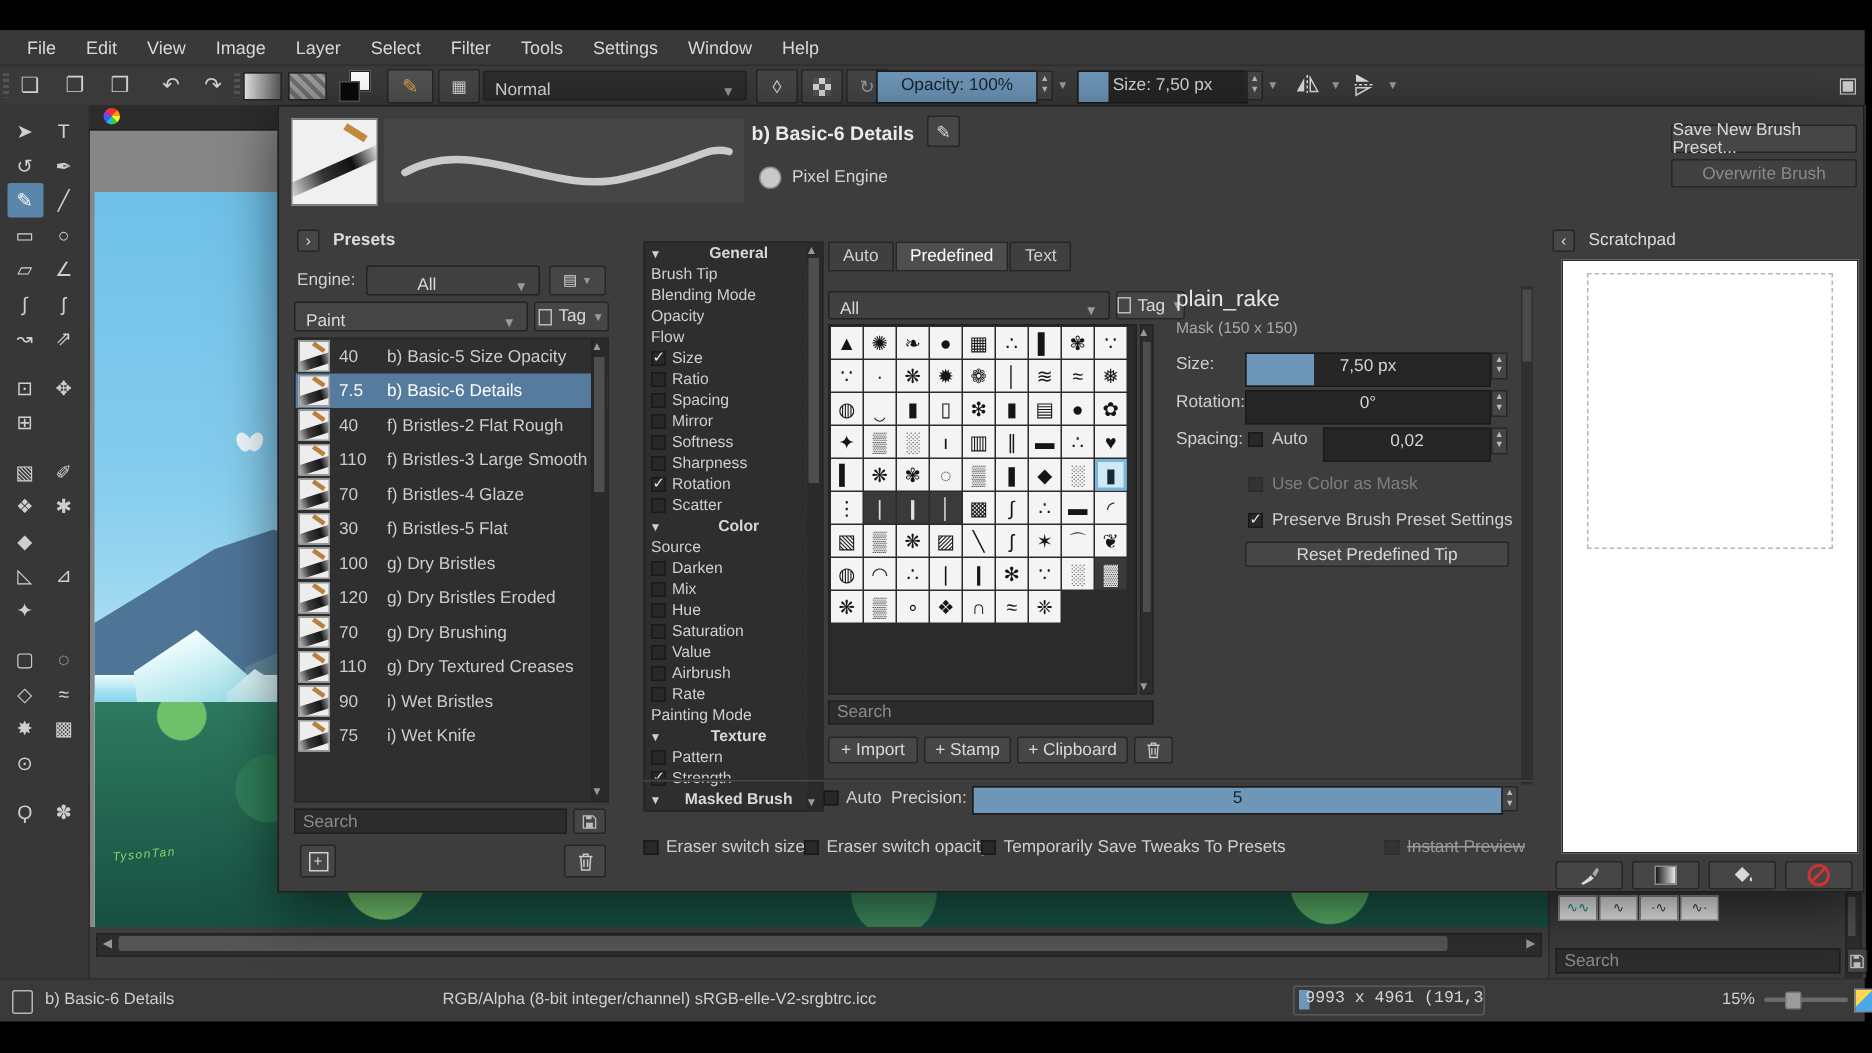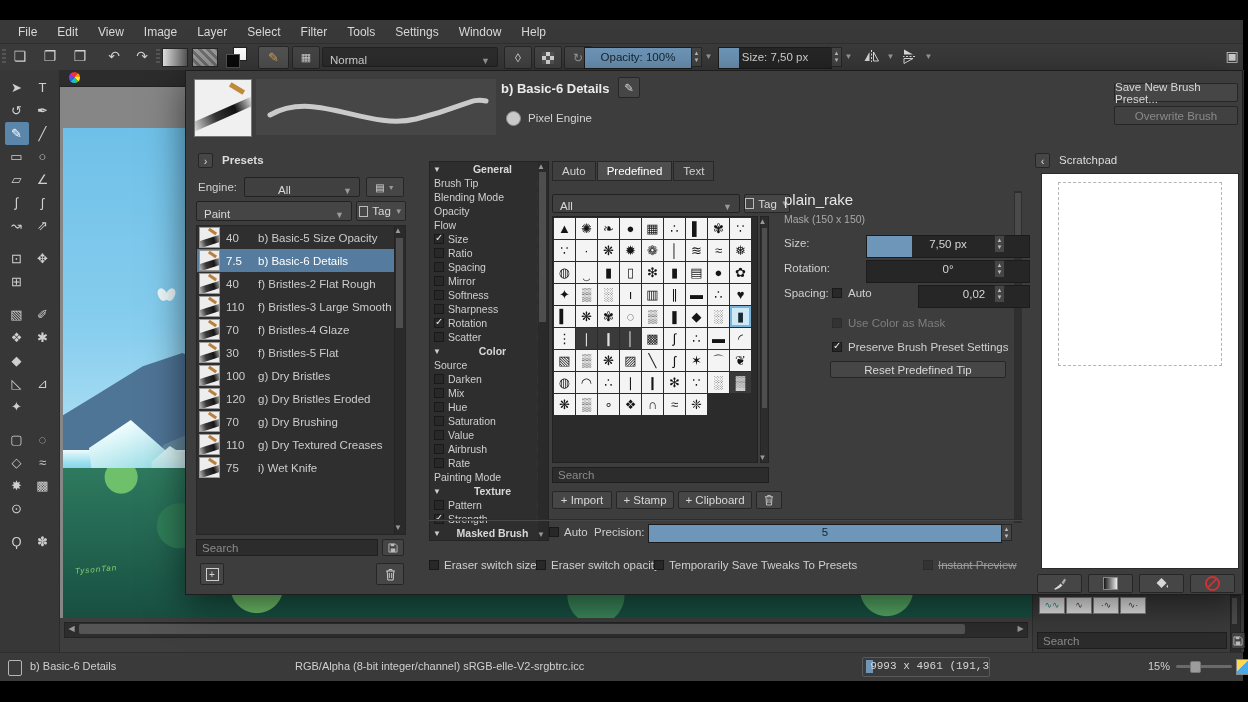--- a/index.html
+++ b/index.html
@@ -151,21 +151,21 @@
   .tip-sb{position:absolute;left:574px;top:145px;width:9px;height:247px;background:#2d2d2d;border:1px solid #242424;box-sizing:border-box;}
   .tip-sb .thumb{position:absolute;left:1px;top:11px;width:5px;height:180px;background:#4e4e4e;}
   .mid-sb{position:absolute;left:828px;top:120px;width:8px;height:332px;background:#2f2f2f;}
   .mid-sb .thumb{position:absolute;left:1px;top:2px;width:6px;height:48px;background:#4a4a4a;}
 
   
   .details{position:absolute;left:596px;top:120px;width:232px;height:300px;}
   .d-name{position:absolute;left:2px;top:0px;font-size:15px;color:#e6e6e6;}
   .d-sub{position:absolute;left:2px;top:22px;font-size:10.5px;color:#a9a9a9;}
   .d-lbl{position:absolute;font-size:11.5px;color:#cfcfcf;}
-  .fld{position:absolute;background:#262626;border:1px solid #1b1b1b;height:23px;box-sizing:border-box;overflow:hidden;margin-left:36px;}
+  .fld{position:absolute;background:#262626;border:1px solid #1b1b1b;height:23px;box-sizing:border-box;overflow:hidden;}
   .fld .fill{position:absolute;left:0;top:0;bottom:0;background:#6e96b8;}
   .fld .val{position:relative;display:block;text-align:center;font-size:11.5px;line-height:16px;color:#d5d5d5;}
   .d-dis{color:#7e7e7e;}
   .reset-btn{left:48px;top:170px;width:176px;height:17px;}
 
   
   .sep{position:absolute;left:243px;top:448px;width:594px;height:1px;background:#2c2c2c;border-bottom:1px solid #474747;}
   .prec-lbl{position:absolute;font-size:11.5px;color:#cfcfcf;}
   .fchecks{position:absolute;left:0;top:488px;width:100%;height:16px;}
   .fcheck{position:absolute;display:flex;align-items:center;gap:5px;font-size:11.5px;color:#cfcfcf;}
@@ -561,20 +561,25 @@
               </div>
               <div class="preset-row">
                 <div class="pthumb"></div>
                 <span class="pnum">70</span>
                 <span class="pname">g) Dry Brushing</span>
               </div>
               <div class="preset-row">
                 <div class="pthumb"></div>
                 <span class="pnum">110</span>
                 <span class="pname">g) Dry Textured Creases</span>
+              </div>
+              <div class="preset-row">
+                <div class="pthumb"></div>
+                <span class="pnum">90</span>
+                <span class="pname">i) Wet Bristles</span>
               </div>
               <div class="preset-row">
                 <div class="pthumb"></div>
                 <span class="pnum">75</span>
                 <span class="pname">i) Wet Knife</span>
               </div>
             </div>
           <div class="plist-sb">
             <div class="sb-arr" style="left:-2px;top:0;width:10px;height:10px;line-height:10px">▲</div>
             <div class="thumb"></div>

